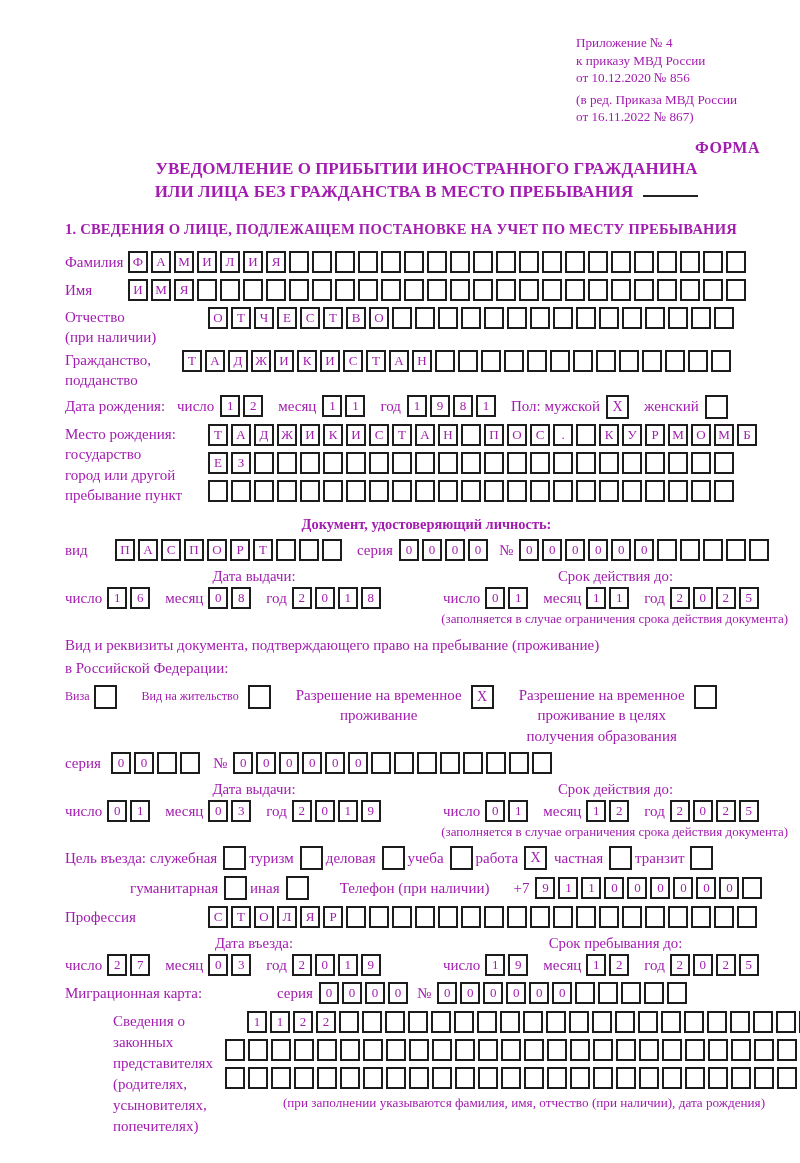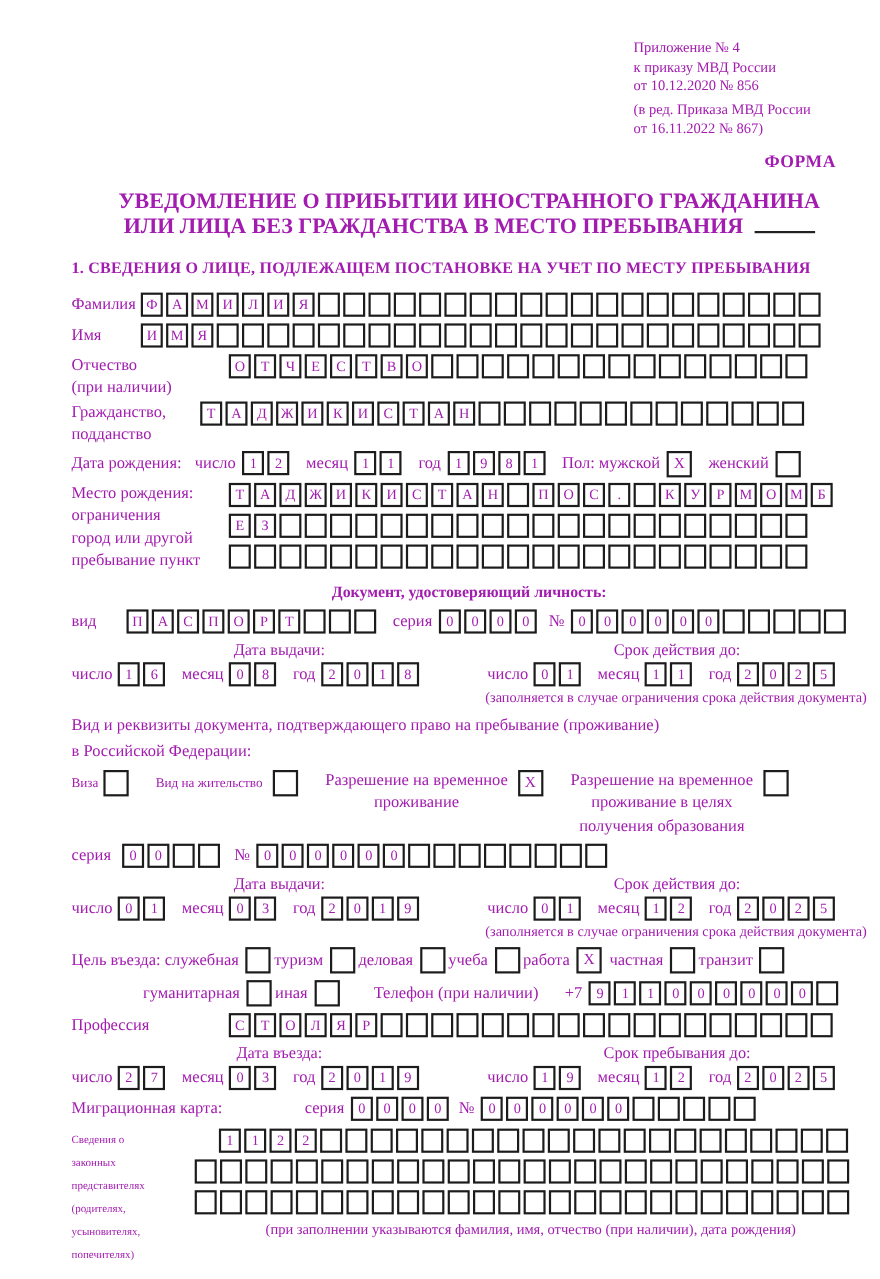--- a/index.html
+++ b/index.html
@@ -5,21 +5,21 @@
   html,body{margin:0;padding:0;background:#e8e8e8;}
   .page{
     width:800px;height:1163px;background:#ffffff;box-sizing:border-box;
     padding:34px 12px 0 65px;margin:0 auto;
     font-family:"Liberation Serif","DejaVu Serif",serif;color:#a21caf;
     overflow:hidden;position:relative;
   }
   .appendix{margin-left:auto;width:190px;margin-right:22px;font-size:13.2px;line-height:17.5px;}
   .appendix .ed{margin-top:4px;}
   .form-word{font-weight:bold;text-align:right;font-size:16px;margin:13px 28px 0 0;letter-spacing:.5px;}
-  .title{font-weight:bold;text-align:center;font-size:20px;line-height:23px;margin-top:15px;}
+  .title{font-weight:bold;text-align:center;font-size:17px;line-height:23px;}
   .blank{display:inline-block;width:55px;border-bottom:2px solid #222;height:13px;margin-left:10px;}
   .sec-head{font-weight:bold;font-size:14.6px;margin-top:18px;letter-spacing:.2px;}
 
   .frow{display:flex;align-items:flex-start;margin-top:6px;}
   .mt12{margin-top:13px;}
   .lbl{font-size:15px;flex:none;line-height:22px;}
   .two{line-height:20.5px;}
   .w63{width:63px;}.w143{width:143px;}.w117{width:117px;}.w50{width:50px;}.w180{width:180px;}
   .cells{display:inline-flex;flex:none;}
   .box{
@@ -48,21 +48,21 @@
   .vtext{font-size:15px;text-align:center;line-height:20.5px;flex:none;}
   .vrow .cells{margin-left:9px;margin-top:0;}
   .mlA{margin-left:22px;}.mlB{margin-left:22px;}
 
   .prow{display:flex;align-items:center;margin-top:6px;flex-wrap:nowrap;}
   .prow .slbl{margin:0 6px 0 0;}
   .gap14{margin-left:14px;}
   .indent65{margin-left:65px;}
 
   .reps{display:flex;margin-top:7px;}
-  .rep-lbl{width:112px;flex:none;font-size:10px;line-height:21px;}
+  .rep-lbl{width:112px;flex:none;font-size:15px;line-height:21px;margin-left:48px;}
   .rep-rows{flex:1;}
   .rep-rows .cells{display:flex;margin-bottom:6px;}
   .rep-ind{margin-left:22px;}
   .rep-note{font-size:13.2px;text-align:center;margin-top:4px;}
 </style>
 </head>
 <body>
 
 <div class="page">
 
@@ -239,21 +239,21 @@
       </span>
     <span class="slbl">женский</span>
     <span class="cells cb">
         <span class="box"></span>
       </span>
   </div>
 
   <div class="frow" style="margin-top:5px;">
     <span class="lbl two w143">
       <span>Место рождения:</span><br>
-      <span>ограничения</span><br>
+      <span>государство</span><br>
       <span>город или другой</span><br>
       <span>пребывание пункт</span>
     </span>
     <span class="stack">
       <span class="cells" style="display:flex;">
           <span class="box">Т</span>
           <span class="box">А</span>
           <span class="box">Д</span>
           <span class="box">Ж</span>
           <span class="box">И</span>

